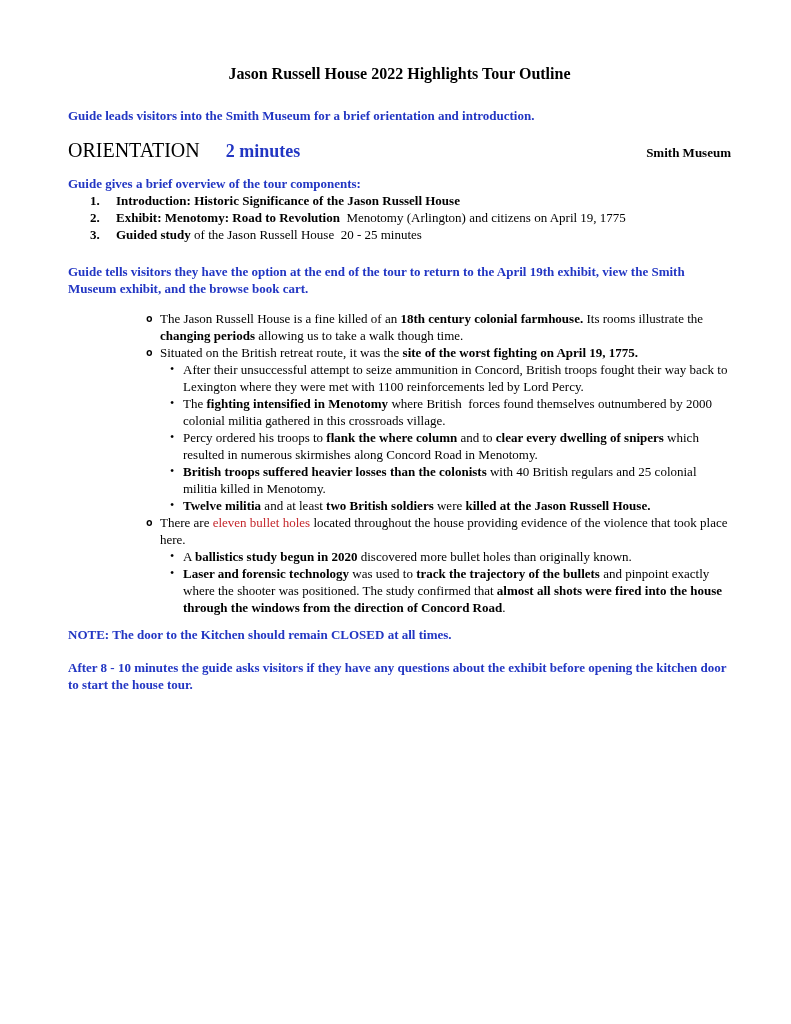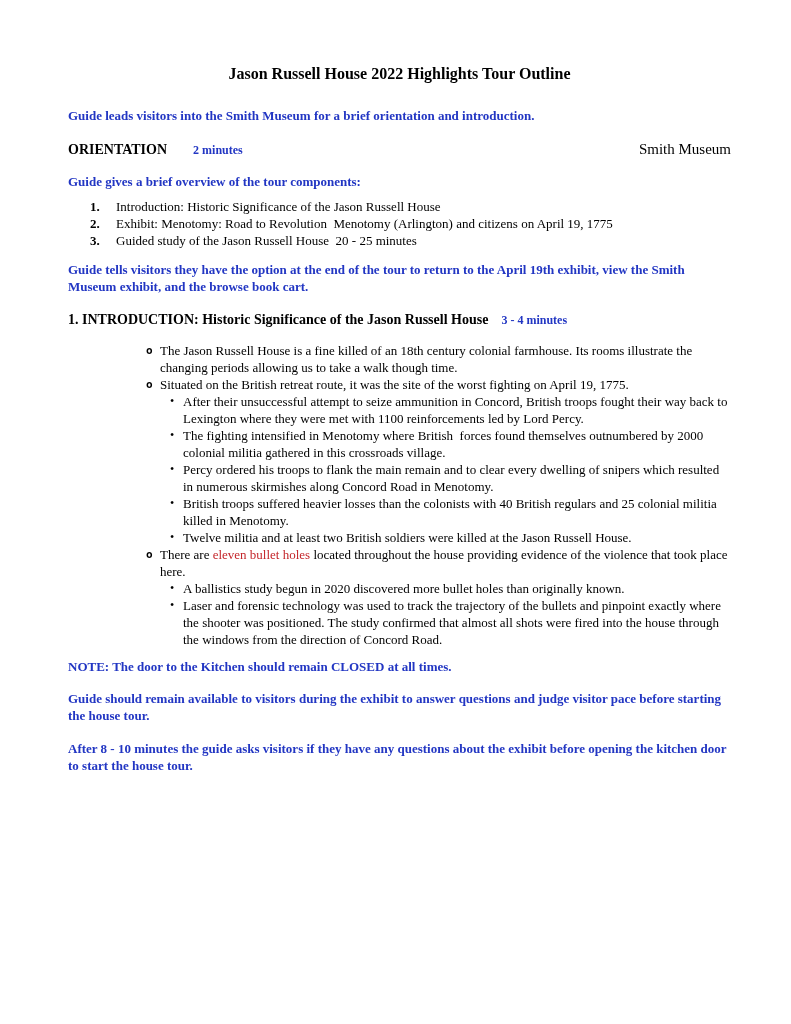--- a/index.html
+++ b/index.html
@@ -16,53 +16,53 @@
     overflow:hidden;
     border-radius:18px;
   }
   .title{
     text-align:center; font-weight:bold;
     font-size:16px; line-height:20px;
     margin:0 0 23px 0;
   }
   .para{ white-space:pre-wrap; margin:0; }
   .intro{ margin-bottom:17px; }
-  .overview{ margin-top:14px; margin-bottom:8px;font-family:Liberation Serif, serif; }
-  .option-note{ margin-top:12px; }
+  .overview{ margin-top:14px; margin-bottom:0;font-family:Liberation Serif, serif; }
+  .option-note{ margin-top:20px; }
   .exhibit-note{ margin-top:9px; }
   .kitchen-note{ margin-top:10px; }
   .p-availability{ margin-top:15px; }
   .p-questions{ margin-top:16px; }
   .p-gloves{ margin-top:12px; }
 
   .hrow{ display:flex; justify-content:space-between; align-items:baseline; }
-  .hrow .h-title{ font-weight:bold; font-size:14px; line-height:18px; white-space:pre-wrap; }
-  .hrow .h-duration{ font-weight:bold; font-size:12px; line-height:18px; color:var(--blue); }
+  .hrow .h-title{ font-weight:normal; font-size:20px; line-height:18px; white-space:pre-wrap; }
+  .hrow .h-duration{ font-weight:bold; font-size:18px; line-height:18px; color:var(--blue); }
   .orientation-row .h-duration{ margin-left:26px; }
   .sec-row .h-duration{ margin-left:13px; }
-  .hrow .h-location{ font-size:15px; font-weight:normal; color:var(--ink);text-align:right; }
+  .hrow .h-location{ font-size:13px; font-weight:bold; color:var(--ink);text-align:right; }
   .sec1-row{ margin-top:16px; }
   .bullets{ margin-top:13px; }
   .sec2-row{ margin-top:24px; }
 
   .li{ display:flex; white-space:pre-wrap; }
   .li .marker{ flex:0 0 auto; }
   .level-num{ margin-left:22px; }
   .level-num .marker{ width:26px; font-weight:bold; }
   .level-l1{ margin-left:78px; }
   .level-l1 .marker{
     width:14px; font-weight:bold;
     font-family:"DejaVu Sans Mono",monospace;
     font-size:11px; line-height:17px;
   }
   .level-l2{ margin-left:102px; }
   .level-l2 .marker{ width:13px; font-size:12px; }
   .li-text{ flex:1 1 auto; }
 
-  .seg-b{ font-weight:normal; }
+  .seg-b{ font-weight:bold; }
   .seg-blue{ color:var(--blue); font-weight:bold; }
   .seg-red{ color:var(--red); font-weight:normal; }
   .seg-u{ }
 
   .page-number{
     position:absolute; left:0; right:0; top:946px;
     text-align:center; font-size:13px;
   }
 </style>
 </head>
@@ -84,43 +84,37 @@
   <div class="para overview"><span class="seg-blue">Guide gives a brief overview of the tour components:</span></div>
 
   <div class="components">
       <div class="li level-num"><span class="marker">1.</span><span class="li-text"><span class="seg-b">Introduction: Historic Significance of the Jason Russell House</span></span></div>
       <div class="li level-num"><span class="marker">2.</span><span class="li-text"><span class="seg-b">Exhibit: Menotomy: Road to Revolution</span><span>  Menotomy (Arlington) and citizens on April 19, 1775</span></span></div>
       <div class="li level-num"><span class="marker">3.</span><span class="li-text"><span class="seg-b">Guided study</span><span> of the Jason Russell House  20 - 25 minutes</span></span></div>
     </div>
 
   <div class="para option-note"><span class="seg-blue">Guide tells visitors they have the option at the end of the tour to return to the April 19th exhibit, view the Smith Museum exhibit, and the browse book cart.</span></div>
 
-  <div class="hrow sec-row sec1-row">
-    <div>
-      <span class="h-title">1. INTRODUCTION: Historic Significance of the Jason Russell House</span><span class="h-duration">3 - 4 minutes</span>
-    </div>
-  </div>
 
   <div class="bullets">
       <div class="li level-l1"><span class="marker">o</span><span class="li-text"><span>The Jason Russell House is a fine killed of an </span><span class="seg-b">18th century colonial farmhouse.</span><span> Its rooms illustrate the </span><span class="seg-b">changing periods</span><span> allowing us to take a walk though time.</span></span></div>
       <div class="li level-l1"><span class="marker">o</span><span class="li-text"><span>Situated on the British retreat route, it was the </span><span class="seg-b">site of the worst fighting on April 19, 1775.</span></span></div>
       <div class="li level-l2"><span class="marker">•</span><span class="li-text"><span>After their unsuccessful attempt to seize ammunition in Concord, British troops fought their way back to Lexington where they were met with 1100 reinforcements led by Lord Percy.</span></span></div>
       <div class="li level-l2"><span class="marker">•</span><span class="li-text"><span>The </span><span class="seg-b">fighting intensified in Menotomy</span><span> where British  forces found themselves outnumbered by 2000 colonial militia gathered in this crossroads village.</span></span></div>
-      <div class="li level-l2"><span class="marker">•</span><span class="li-text"><span>Percy ordered his troops to </span><span class="seg-b">flank the main remain</span><span> and to </span><span class="seg-b">clear every dwelling of snipers</span><span> which resulted in numerous skirmishes along Concord Road in Menotomy.</span></span></div>
+      <div class="li level-l2"><span class="marker">•</span><span class="li-text"><span>Percy ordered his troops to </span><span class="seg-b">flank the where column</span><span> and to </span><span class="seg-b">clear every dwelling of snipers</span><span> which resulted in numerous skirmishes along Concord Road in Menotomy.</span></span></div>
       <div class="li level-l2"><span class="marker">•</span><span class="li-text"><span class="seg-b">British troops suffered heavier losses than the colonists</span><span> with 40 British regulars and 25 colonial militia killed in Menotomy.</span></span></div>
       <div class="li level-l2"><span class="marker">•</span><span class="li-text"><span class="seg-b">Twelve militia</span><span> and at least </span><span class="seg-b">two British soldiers</span><span> were </span><span class="seg-b">killed at the Jason Russell House.</span></span></div>
       <div class="li level-l1"><span class="marker">o</span><span class="li-text"><span>There are </span><span class="seg-red">eleven bullet holes</span><span> located throughout the house providing evidence of the violence that took place here.</span></span></div>
       <div class="li level-l2"><span class="marker">•</span><span class="li-text"><span>A </span><span class="seg-b">ballistics study begun in 2020</span><span> discovered more bullet holes than originally known.</span></span></div>
       <div class="li level-l2"><span class="marker">•</span><span class="li-text"><span class="seg-b">Laser and forensic technology</span><span> was used to </span><span class="seg-b">track the trajectory of the bullets</span><span> and pinpoint exactly where the shooter was positioned. The study confirmed that </span><span class="seg-b">almost all shots were fired into the house through the windows from the direction of Concord Road</span><span>.</span></span></div>
     </div>
 
 
   <div class="para kitchen-note"><span class="seg-blue seg-u">NOTE</span><span class="seg-blue">: The door to the Kitchen should remain CLOSED at all times.</span></div>
 
 
-  <div class="para p-availability"><span class="seg-blue">Guide should remain available to visitors during the exhibit to answer questions and judge visitor pace before starting the house tour.</span></div>
 
   <div class="para p-questions"><span class="seg-blue">After 8 - 10 minutes the guide asks visitors if they have any questions about the exhibit before opening the kitchen door to start the house tour.</span></div>
 
 
   <div class="page-number">1</div>
 
 </div>
 
 </body></html>

